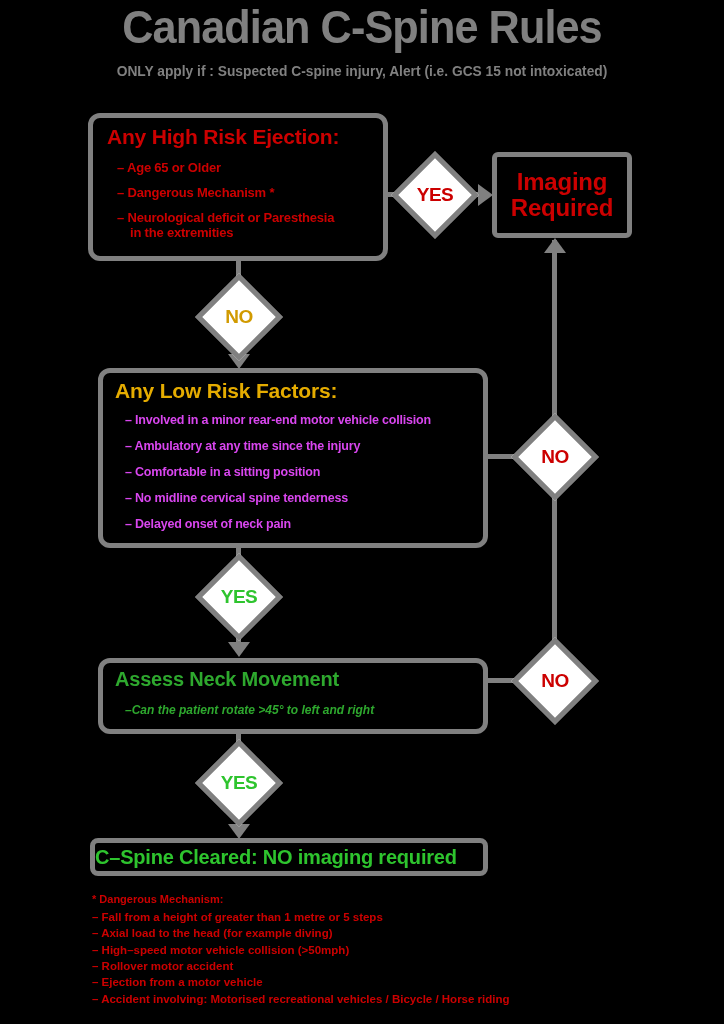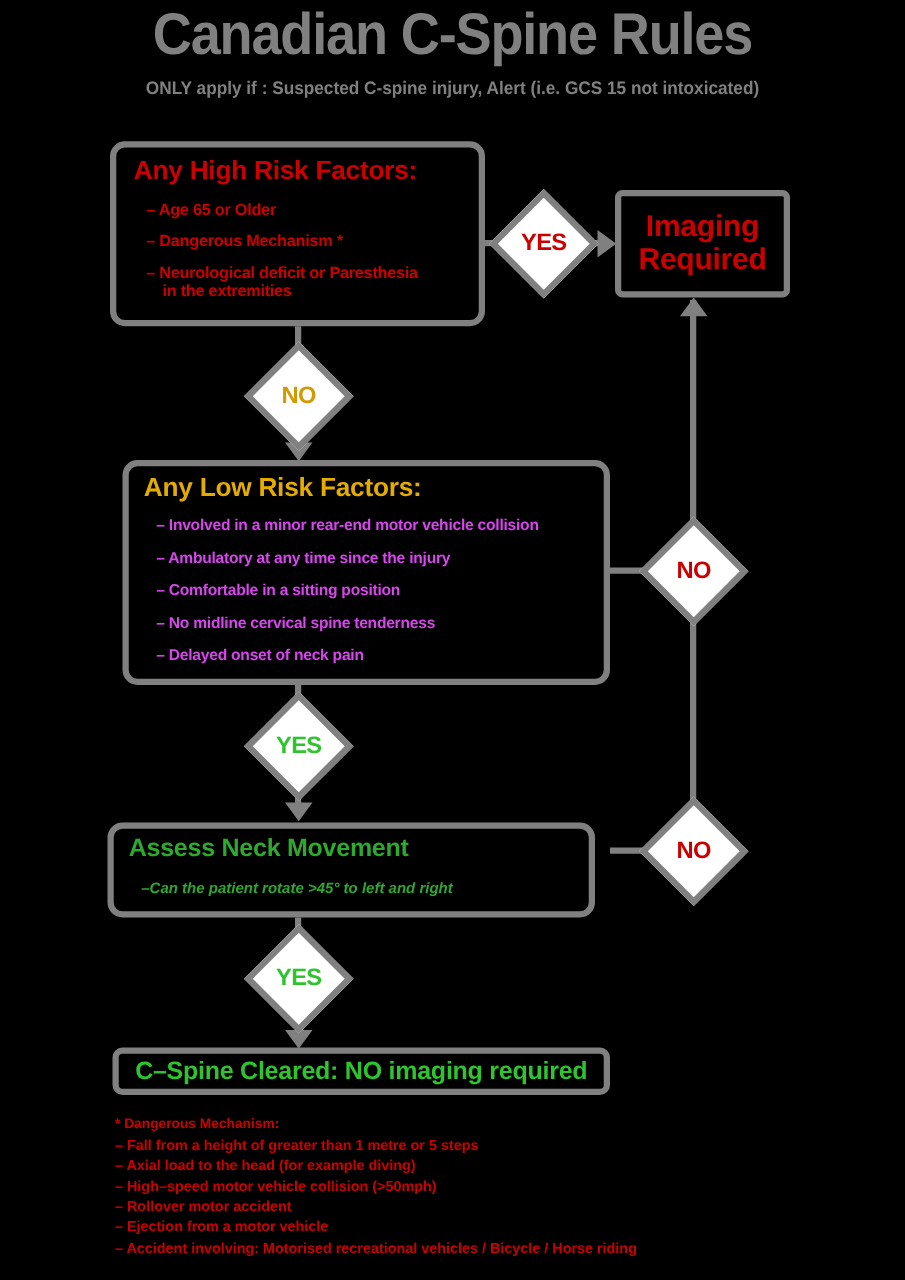--- a/index.html
+++ b/index.html
@@ -43,28 +43,28 @@
   #high-risk-box .bullets li .cont{display:block;margin-left:13px;}
   #high-risk-box .bullets li .cont::before{content:"";}
 
   
   #low-risk-box{left:98px;top:368px;width:390px;height:180px;}
   #low-risk-box .box-title{color:#E5AC00;font-size:21px;margin:6px 0 0 12px;}
   #low-risk-box .bullets{margin:10px 0 0 22px;}
   #low-risk-box .bullets li{color:#d946ef;font-size:12.5px;margin-bottom:12px;}
 
   
-  #neck-box{left:86px;top:658px;width:390px;height:76px;}
+  #neck-box{left:98px;top:658px;width:390px;height:76px;}
   #neck-box .box-title{color:#2EA82E;font-size:20px;margin:5px 0 0 12px;}
   #neck-box .sub{color:#2EA82E;font-size:12px;font-weight:bold;margin:12px 0 0 22px;font-style:italic;}
 
   
   #cleared-box{left:90px;top:838px;width:398px;height:38px;border-radius:8px;}
   #cleared-box .box-title{
-    color:#2EC42E;font-size:20px;text-align:center;line-height:28px;margin:0;
+    color:#2EC42E;font-size:20px;line-height:28px;margin:0;
   }
 
   
   #imaging-box{left:492px;top:152px;width:140px;height:86px;border-radius:6px;}
   #imaging-box .box-title{
     color:#CC0000;font-size:24px;text-align:center;line-height:1.08;
     margin:12px 0 0 0;
   }
 
   
@@ -136,21 +136,21 @@
 
   <div class="ln lnv" style="left:236px;top:626px;height:18px;"></div>
   <div class="arrow arrow-down" style="left:228px;top:642px;"></div>
 
   <div class="ln lnv" style="left:236px;top:734px;height:20px;"></div>
 
   <div class="ln lnv" style="left:236px;top:812px;height:14px;"></div>
   <div class="arrow arrow-down" style="left:228px;top:824px;"></div>
 
   <div class="box" id="high-risk-box">
-    <div class="box-title">Any High Risk Factors:</div>
+    <div class="box-title">Any High Risk Ejection:</div>
     <ul class="bullets">
       <li><span>Age 65 or Older</span></li>
       <li><span>Dangerous Mechanism *</span></li>
       <li><span>Neurological deficit or Paresthesia</span><span class="cont">in the extremities</span></li>
     </ul>
   </div>
 
   <div class="box" id="low-risk-box">
     <div class="box-title">Any Low Risk Factors:</div>
     <ul class="bullets">

